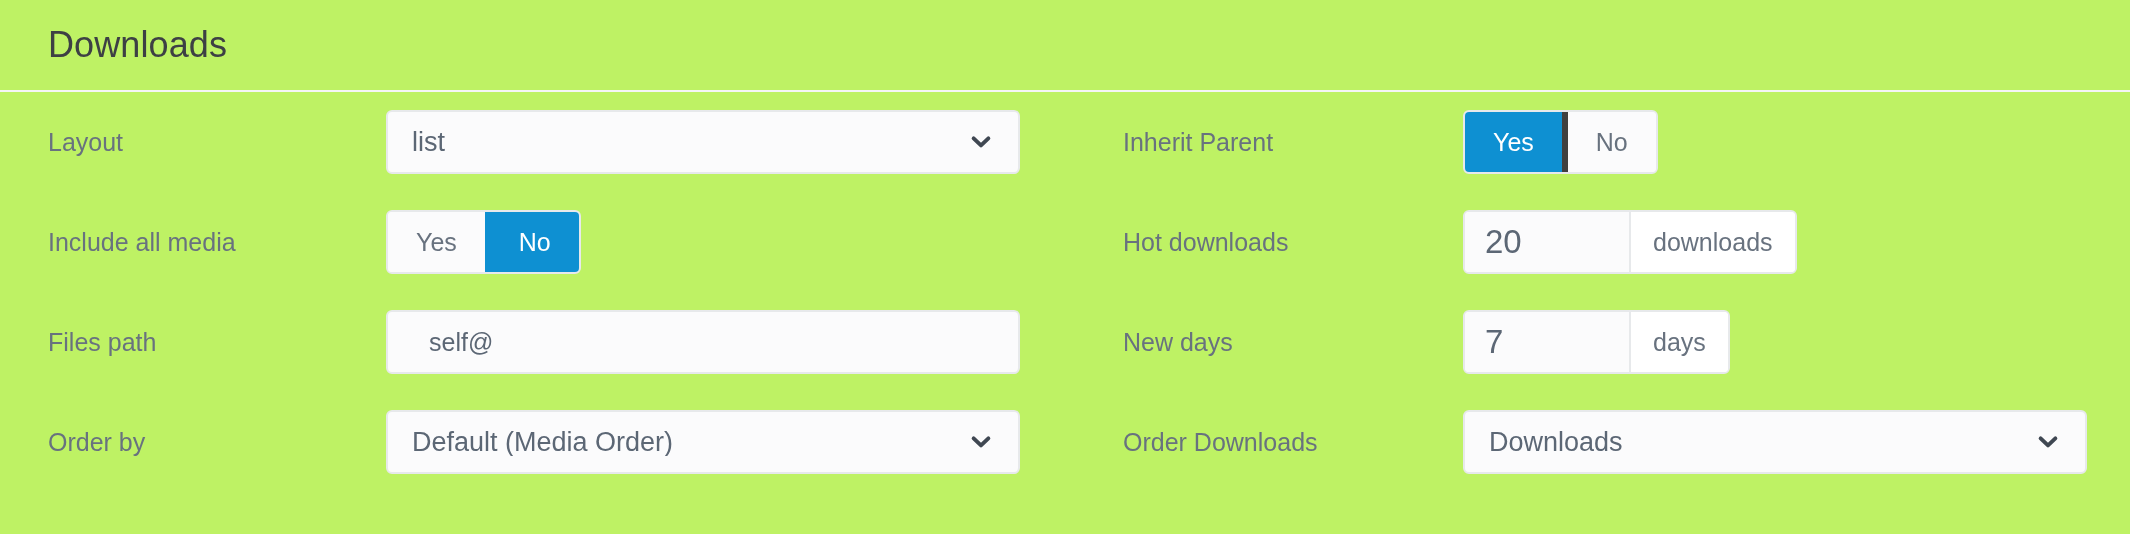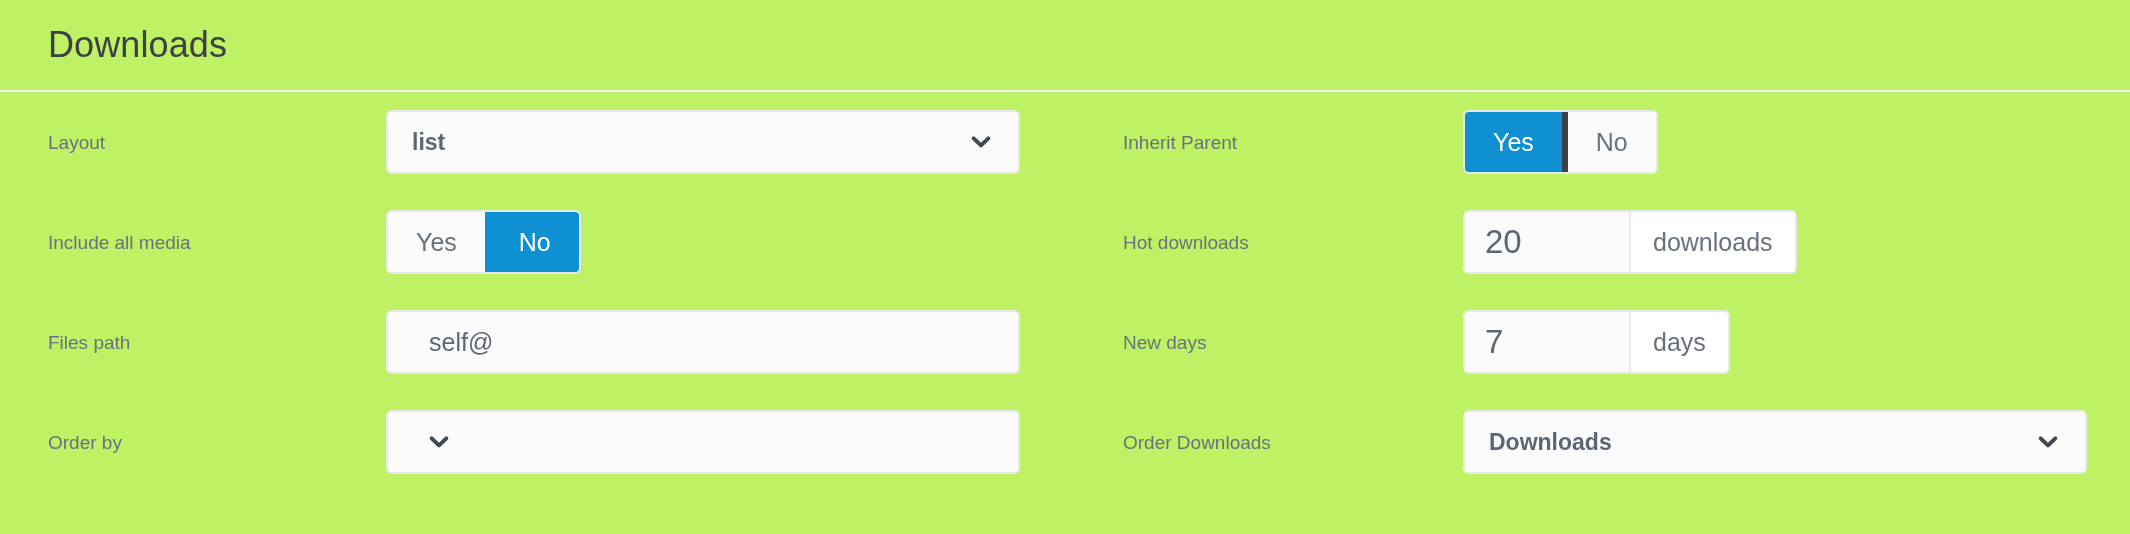--- a/index.html
+++ b/index.html
@@ -50,21 +50,21 @@
     grid-auto-rows: 100px;
     align-items: center;
   }
 
   .field {
     display: flex;
     align-items: center;
     height: 100px;
   }
   .field-label {
-    font-size: 19px;
+    font-size: 25px;
     color: #68727f;
     font-weight: 400;
     flex: 0 0 auto;
     line-height: 1;
     white-space: nowrap;
   }
   
   .col-left  .field-label { width: 338px; }
   .col-right .field-label { width: 340px; }
 
@@ -80,27 +80,26 @@
     border-radius: 6px;
     display: flex;
     align-items: center;
     padding: 0 24px;
     cursor: pointer;
     user-select: none;
   }
   .select-box.w-wide  { width: 634px; }
   .select-box.w-wider { width: 624px; }
   .select-value {
-    font-size: 23px;
+    font-size: 27px;
     color: #5c6775;
     line-height: 1;
     flex: 1 1 auto;
     white-space: nowrap;
     overflow: hidden;
-    font-weight: bold;
   }
   .chevron {
     flex: 0 0 auto;
     width: 26px;
     height: 26px;
     display: block;
     margin-left: 14px;
   }
   .chevron svg { display: block; width: 26px; height: 26px; }
 
@@ -257,20 +256,21 @@
             <input class="ig-field" type="text" value="7" style="">
             <span class="ig-addon">days</span>
           </div>
         </div>
       </div>
 
       <div class="field col-left">
         <div class="field-label">Order by</div>
         <div class="field-control">
           <div class="select-box w-wide">
+            <span class="select-value">Default (Media Order)</span>
             <span class="chevron">
               <svg viewBox="0 0 24 24" aria-hidden="true">
                   <path d="M5.2 8.6 L12 15.2 L18.8 8.6" fill="none" stroke="#3f4752" stroke-width="3.6" stroke-linecap="round" stroke-linejoin="round"></path>
                 </svg>
             </span>
           </div>
         </div>
       </div>
 
       <div class="field col-right">

